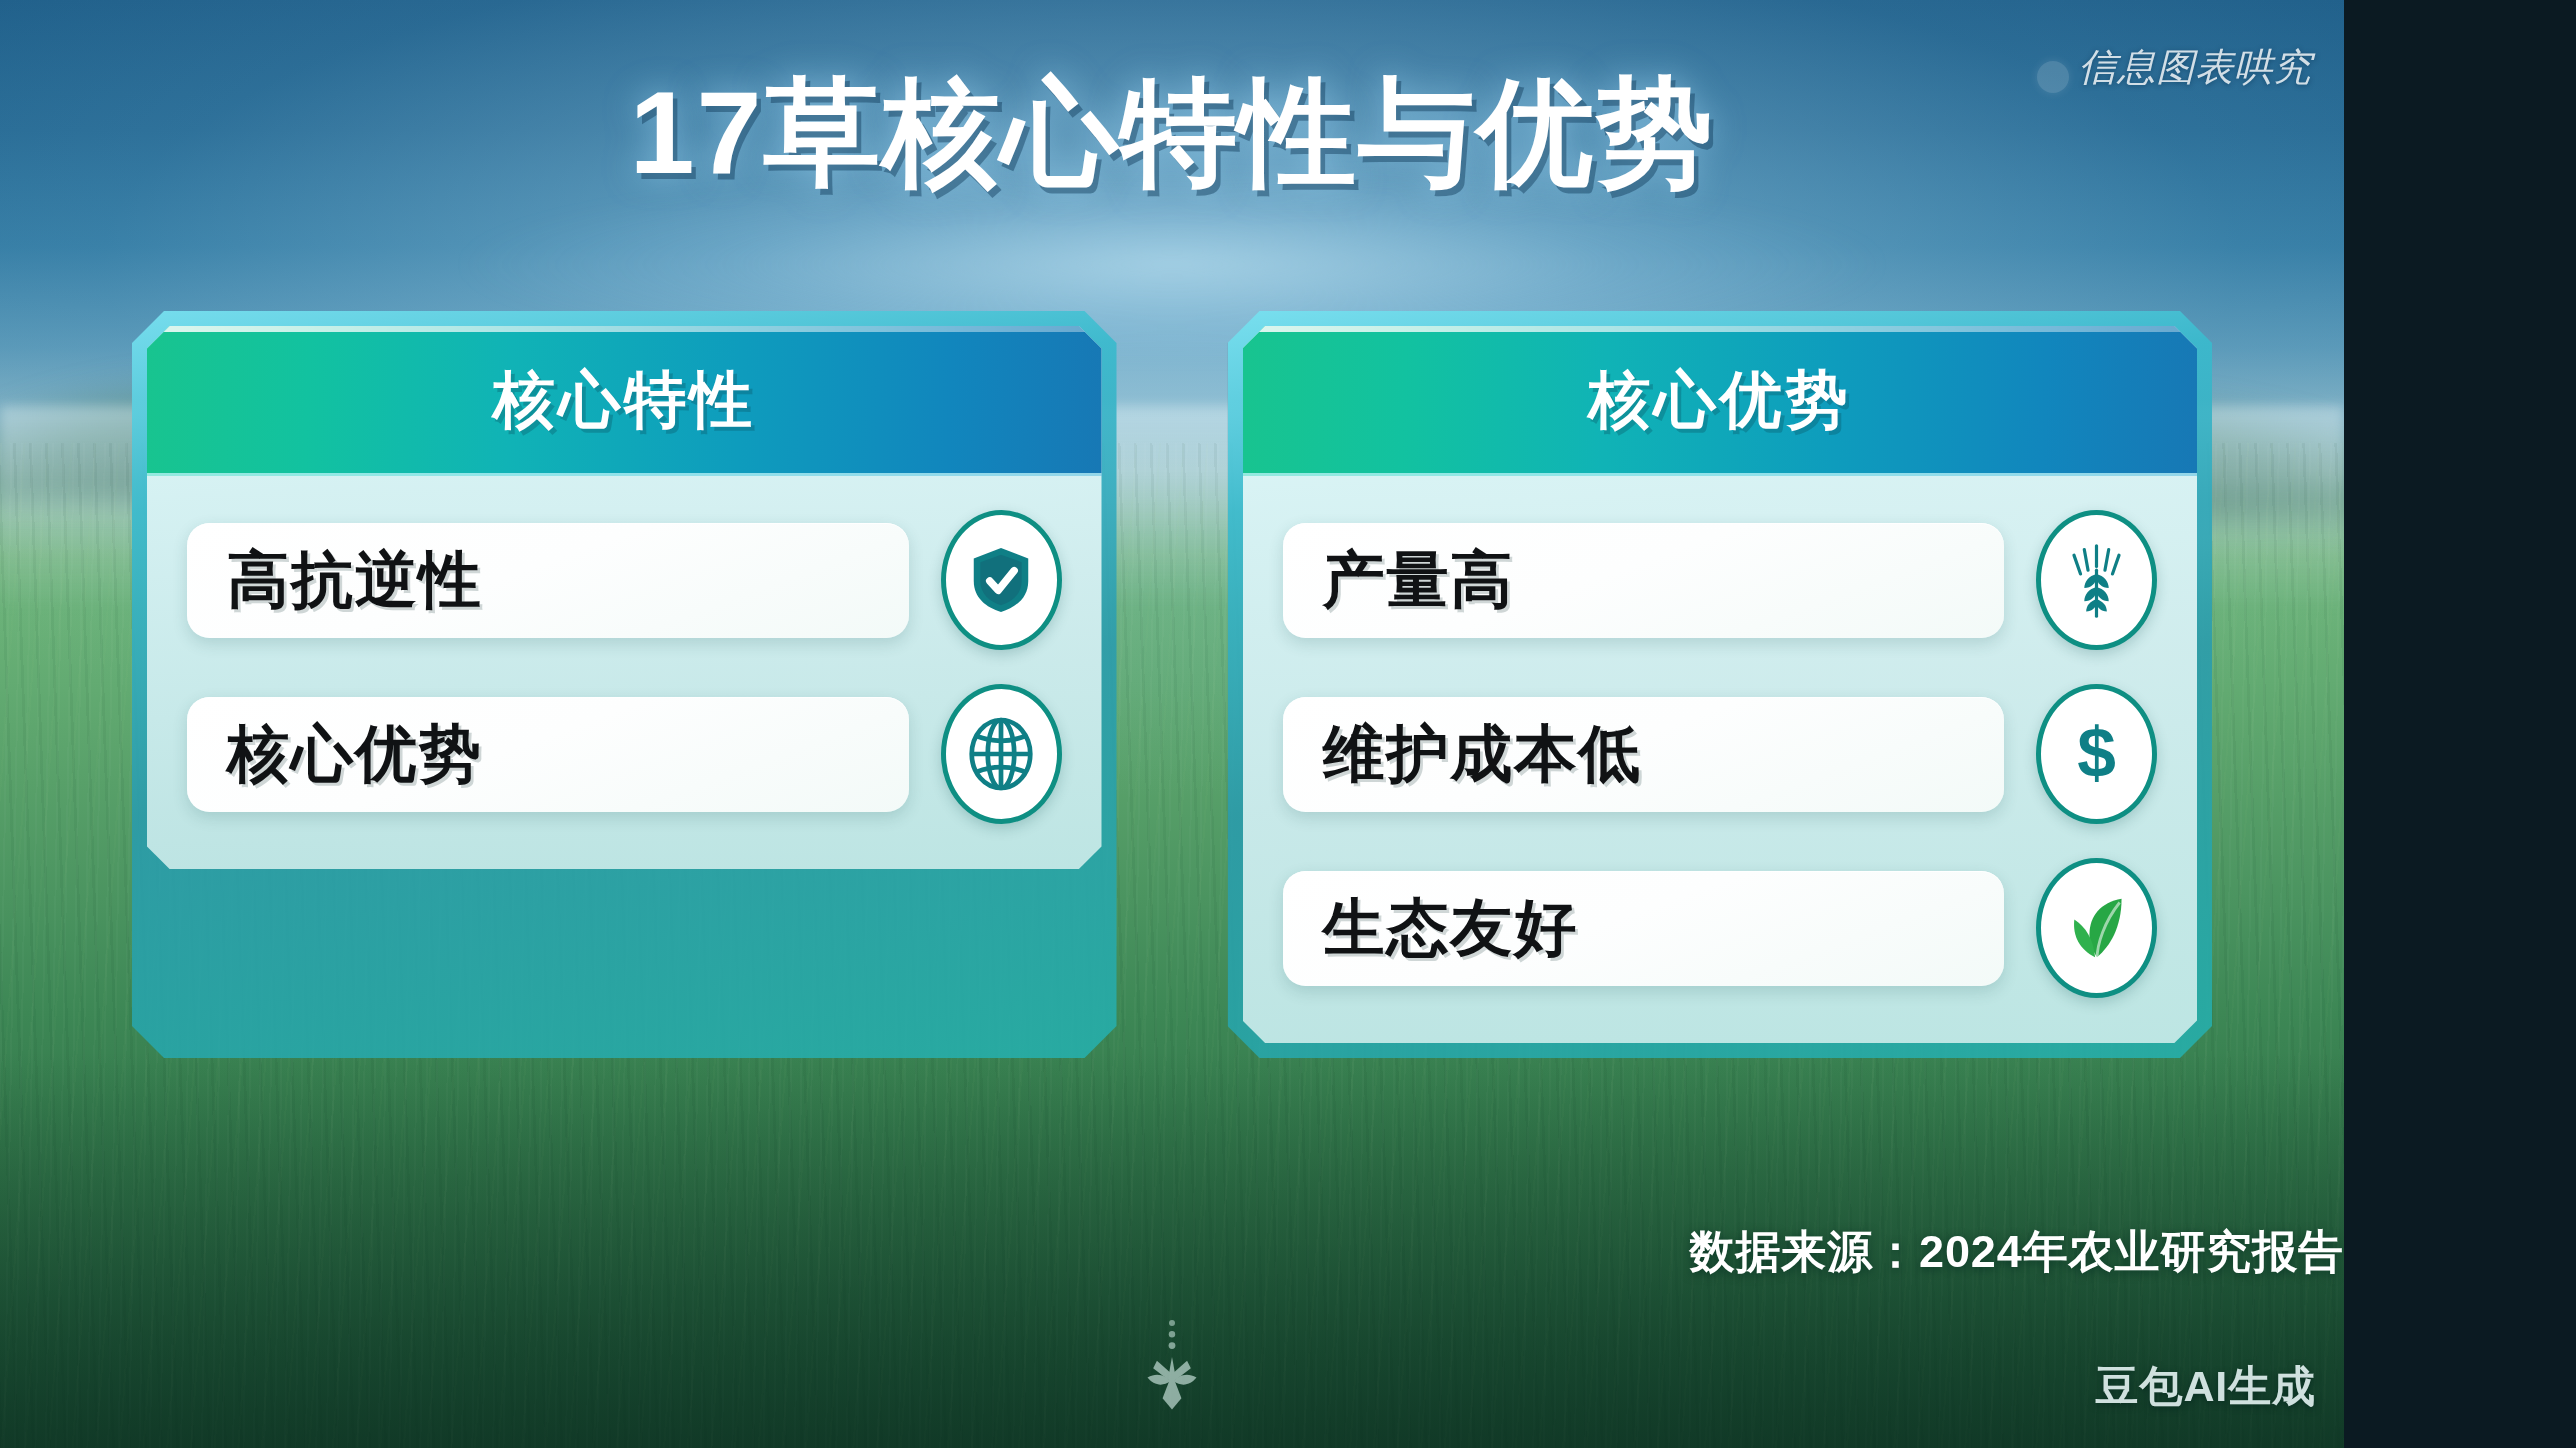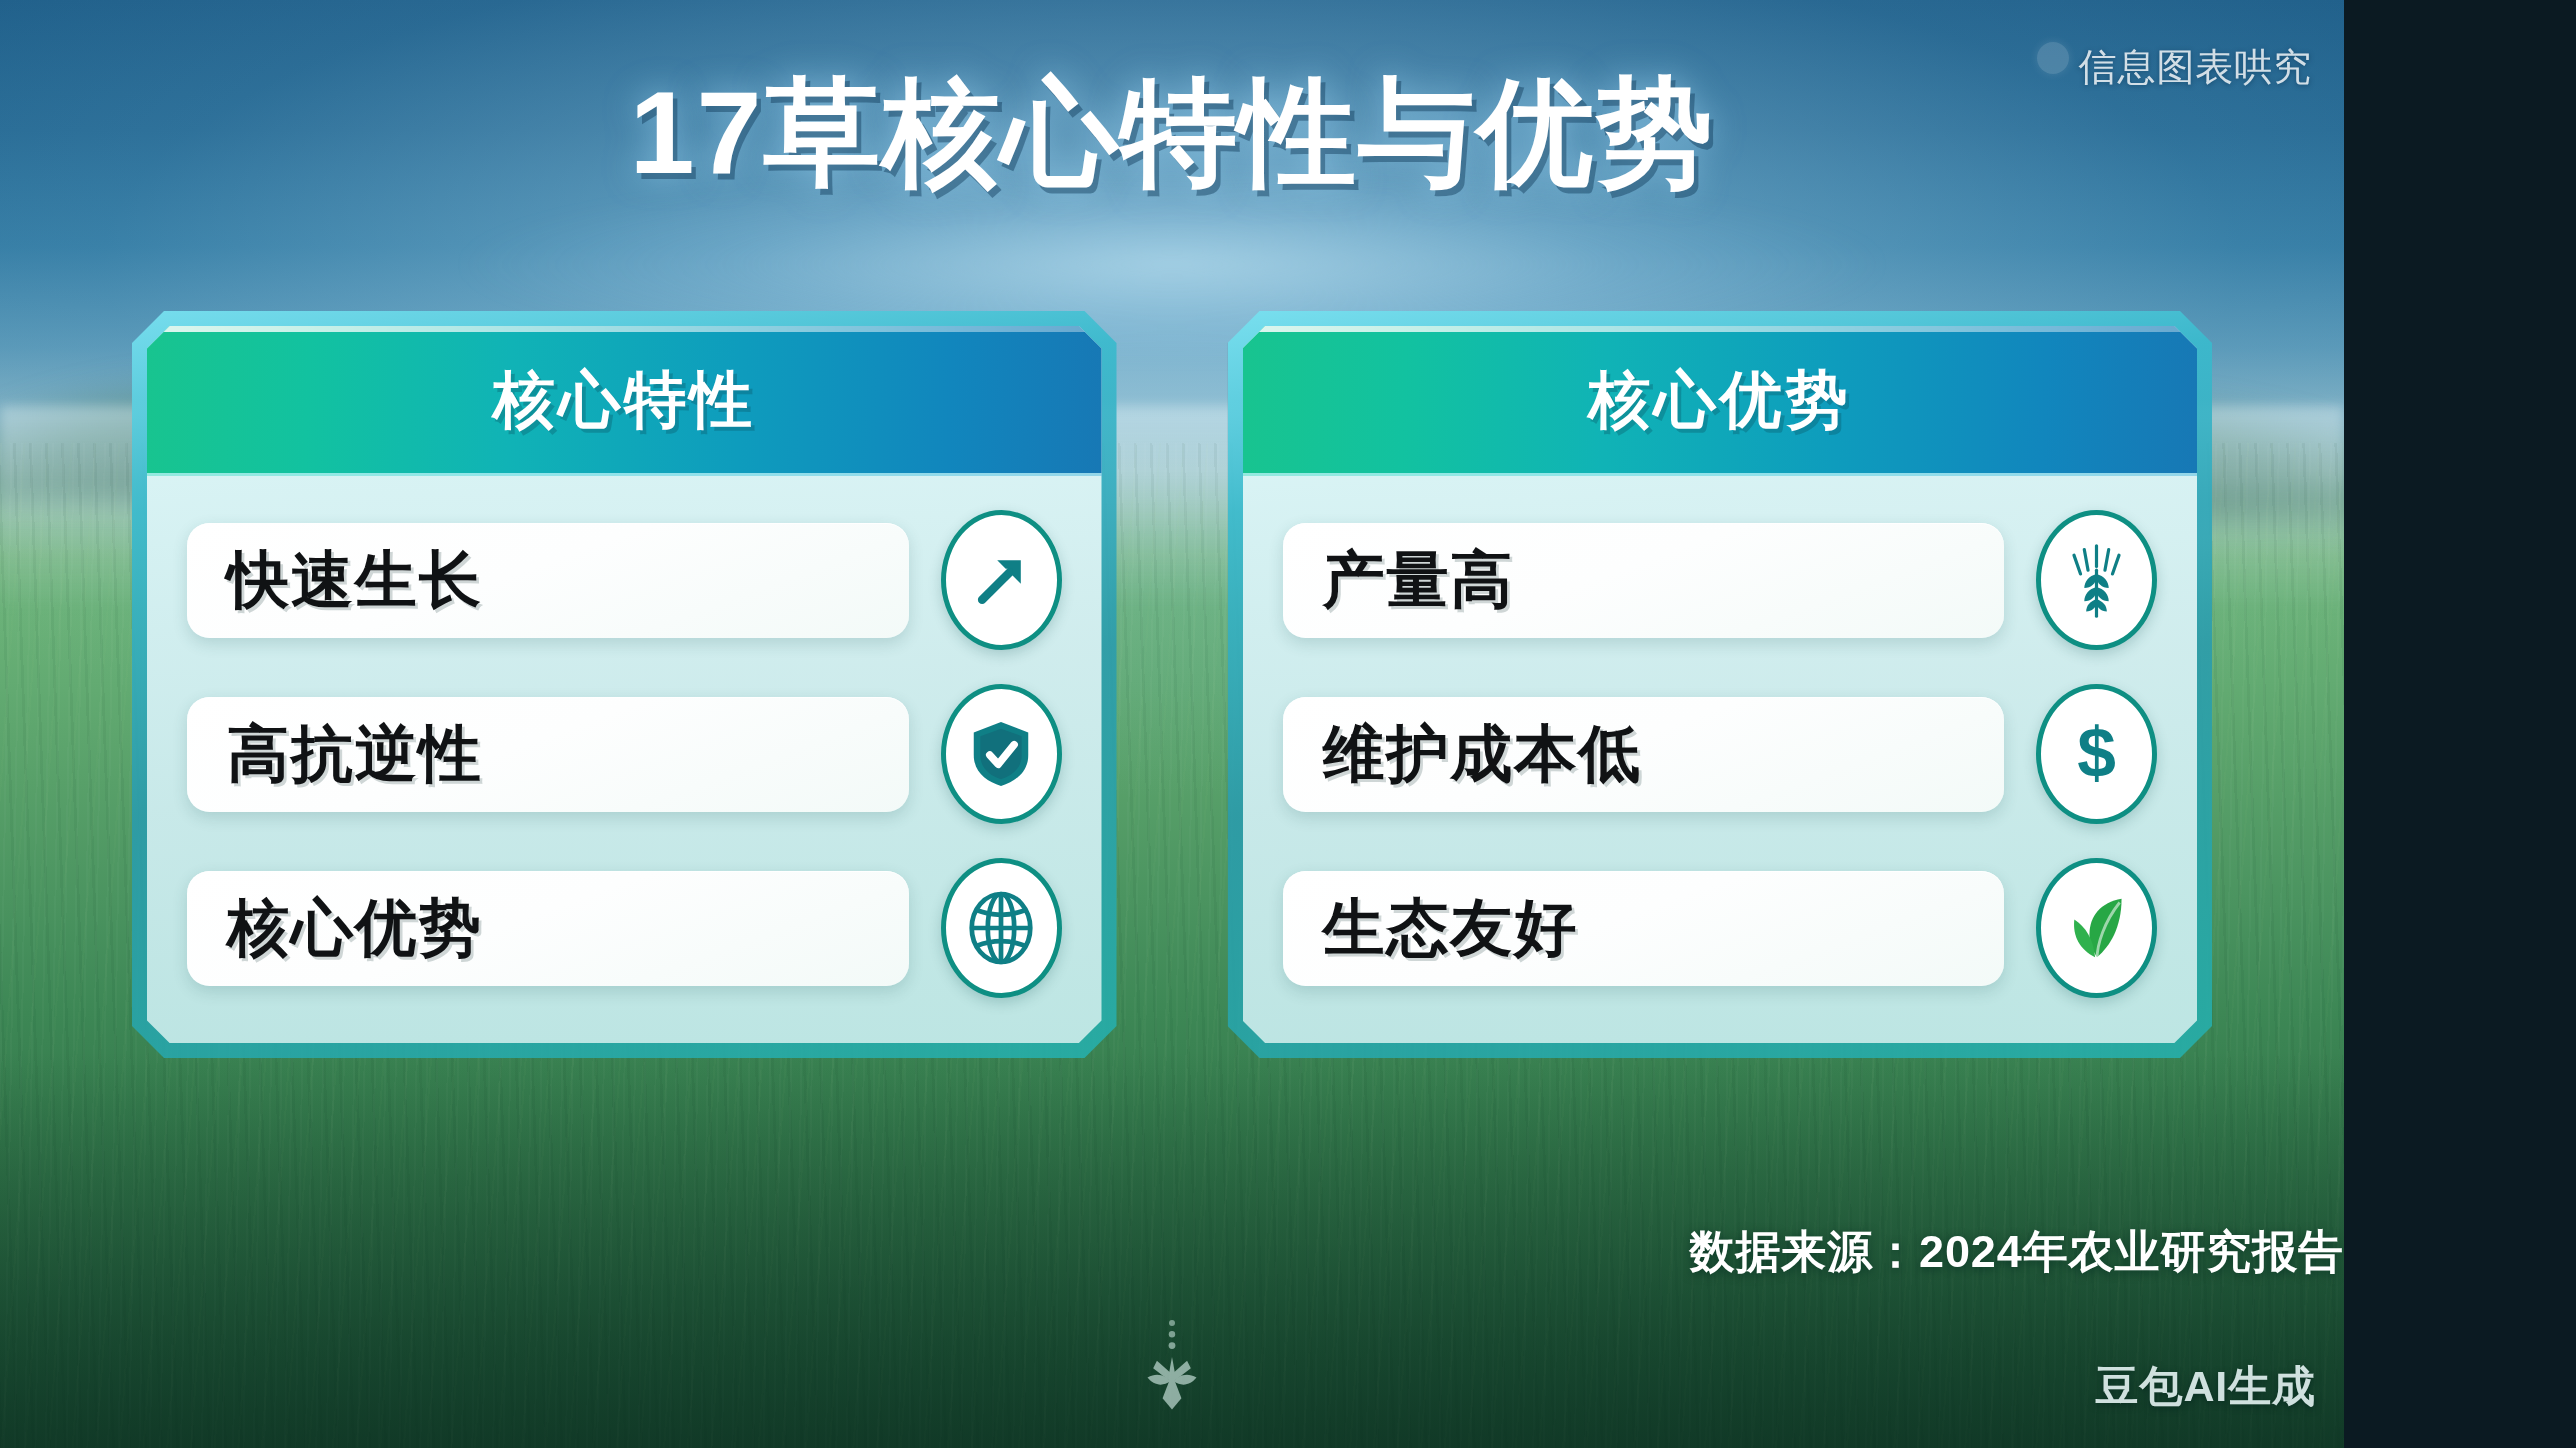--- a/index.html
+++ b/index.html
@@ -98,22 +98,23 @@
       4.7px 5.7px 0 rgba(18,60,90,0.45),
       0 0 32px rgba(170,225,255,0.55);
     line-height: 1.0;
   }
 
   .wm-top {
     position: absolute;
     right: 32px;
     top: 42px;
     display: flex;
-    align-items: flex-start;
+    align-items: flex-end;
     gap: 9.4px;
+    font-style: italic;
   }
   .wm-top .dot {
     width: 32px; height: 32px;
     border-radius: 50%;
     background: rgba(255,255,255,0.16);
     box-shadow: 0 0 9.4px rgba(255,255,255,0.12);
   }
   .wm-top .txt {
     font-size: 38px;
     color: rgba(255,255,255,0.80);
@@ -266,31 +267,20 @@
 
   <div class="cards">
 
     <div class="card-outer">
       <div class="card-inner">
         <div class="card-head">
           <div class="card-head-text">核心特性</div>
         </div>
         <div class="card-body">
 
-          <div class="row">
-            <div class="pill">
-              <span class="pill-text">快速生长</span>
-            </div>
-            <div class="ic-wrap">
-              <svg width="66" height="66" viewBox="0 0 70 70">
-                <path d="M15 56 L48 23" stroke="#0f7f86" stroke-width="9" stroke-linecap="round" fill="none"></path>
-                <path d="M31 14 L56 14 L56 39 L47 30 L47 23 L40 23 Z" fill="#0f7f86"></path>
-              </svg>
-            </div>
-          </div>
 
           <div class="row">
             <div class="pill">
               <span class="pill-text">高抗逆性</span>
             </div>
             <div class="ic-wrap">
               <svg width="62" height="70" viewBox="0 0 66 74">
                 <path d="M33 3 L62 14 V38 C62 56 49 66 33 71 C17 66 4 56 4 38 V14 Z" fill="#0f7f86"></path>
                 <path d="M33 10 L55 18 V38 C55 52 45 60 33 64 C21 60 11 52 11 38 V18 Z" fill="#11707c"></path>
                 <path d="M21 38 L30 48 L47 27" stroke="#ffffff" stroke-width="8" fill="none" stroke-linecap="round" stroke-linejoin="round"></path>

